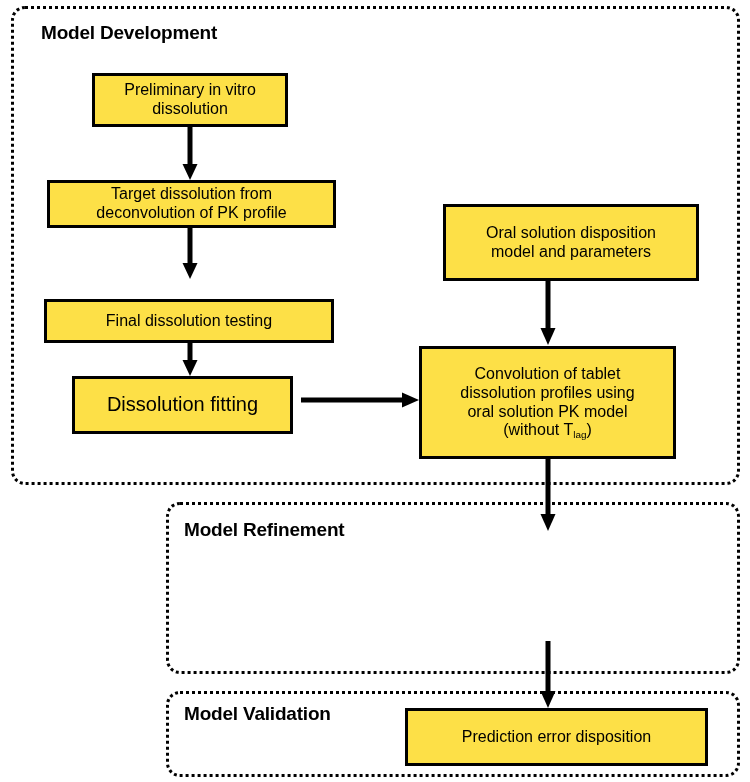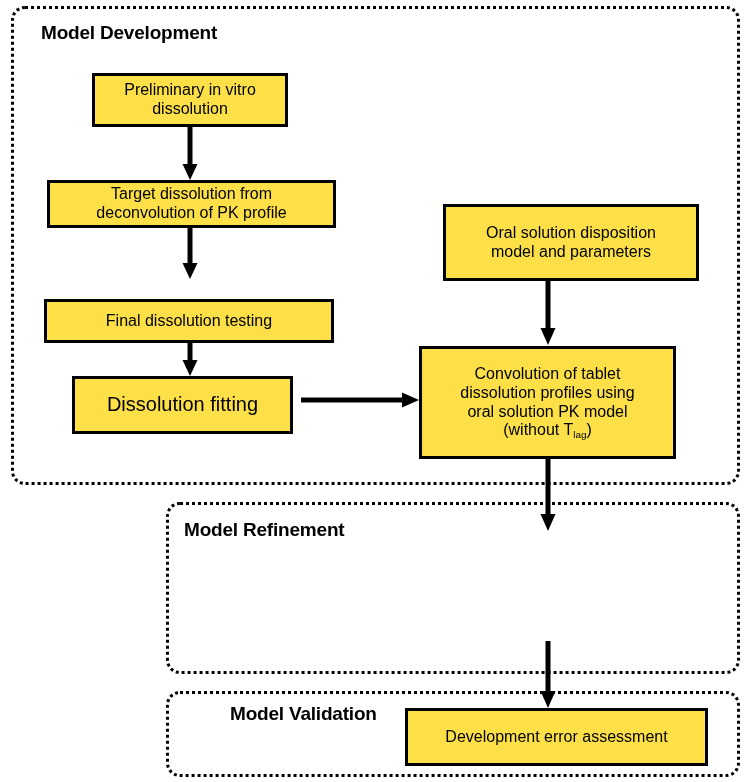--- a/index.html
+++ b/index.html
@@ -74,21 +74,21 @@
 
 <div id="canvas">
 
   <div class="section" style="left:11px; top:6px; width:729px; height:479px;"></div>
   <div class="section-label" style="left:41px; top:22px; font-size:19px;">Model Development</div>
 
   <div class="section" style="left:166px; top:502px; width:574px; height:172px;"></div>
   <div class="section-label" style="left:184px; top:519px; font-size:19px;">Model Refinement</div>
 
   <div class="section" style="left:166px; top:691px; width:574px; height:86px;"></div>
-  <div class="section-label" style="left:184px; top:703px; font-size:19px;margin-left:46px;">Model Validation</div>
+  <div class="section-label" style="left:184px; top:703px; font-size:19px;">Model Validation</div>
 
   <div class="conn" style="left:182px; top:126px; width:16px; height:56px;">
     <svg width="16" height="56" viewBox="0 0 16 56">
       <line x1="8" y1="0" x2="8" y2="42" stroke="#000" stroke-width="5"></line>
       <polygon points="8,54 0.5,38 15.5,38" fill="#000"></polygon>
     </svg>
   </div>
 
   <div class="conn" style="left:182px; top:227px; width:16px; height:54px;">
     <svg width="16" height="54" viewBox="0 0 16 54">
@@ -154,16 +154,16 @@
     <span class="txt">Oral solution disposition
 model and parameters</span>
   </div>
 
   <div class="node" style="left:419px; top:346px; width:257px; height:113px; font-size:16px;">
     <span class="txt">Convolution of tablet<br>dissolution profiles using<br>oral solution PK model<br>(without T<sub>lag</sub>)</span>
   </div>
 
 
   <div class="node" style="left:405px; top:708px; width:303px; height:58px; font-size:16px;">
-    <span class="txt">Development error assessment</span>
+    <span class="txt">Prediction error disposition</span>
   </div>
 
 </div>
 
 </body></html>

